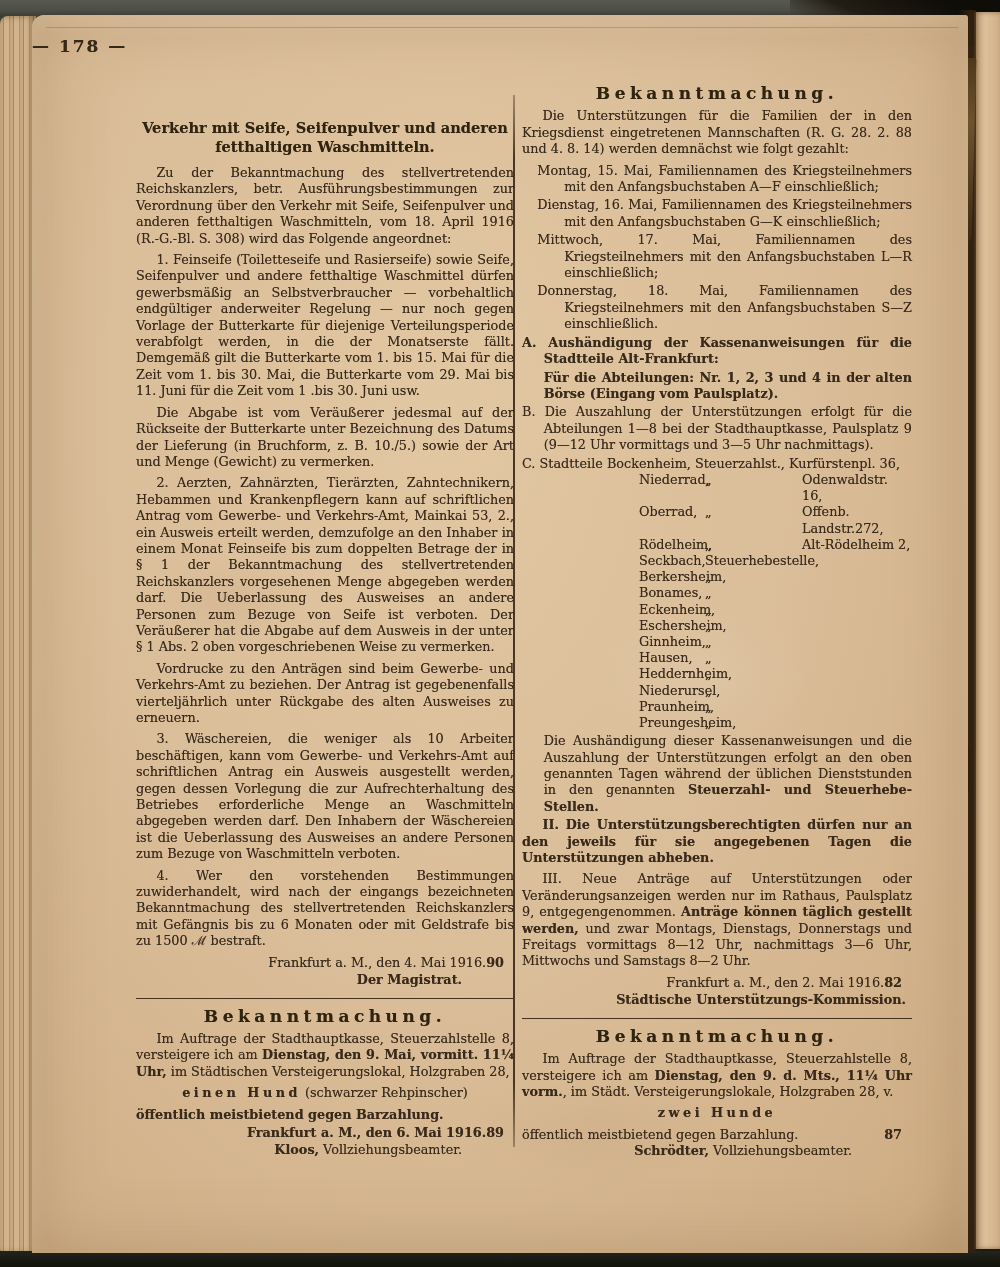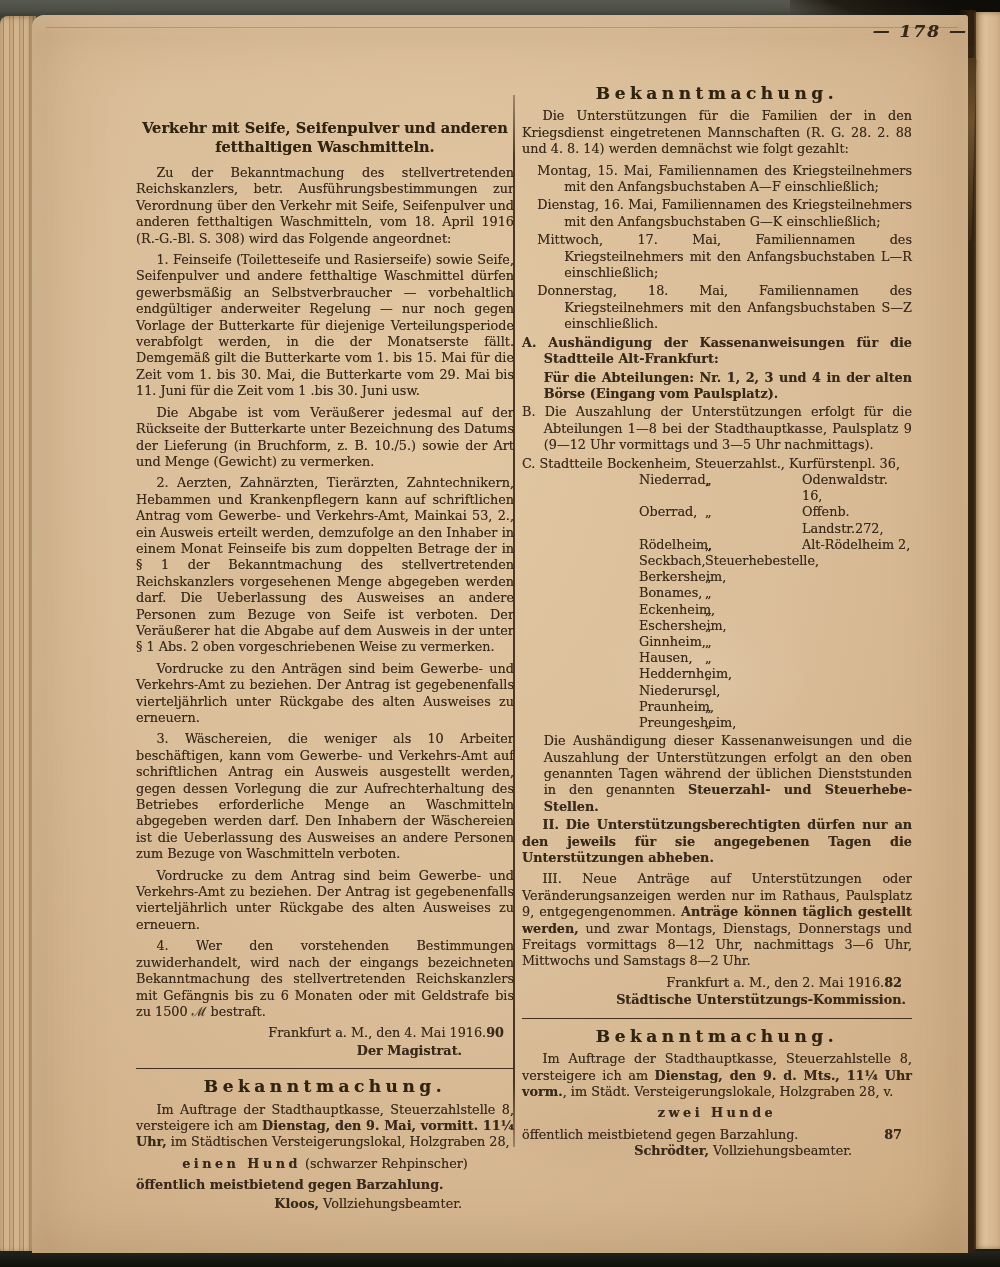--- a/index.html
+++ b/index.html
@@ -29,21 +29,21 @@
     background:radial-gradient(ellipse at 44% 32%,#e2c7a3 0%,#dabd99 48%,#cfae85 92%,#c5a379 100%);
     border-radius:12px 3px 0 0;
     box-shadow:inset 0 0 70px rgba(120,85,50,.28), inset 0 10px 18px rgba(255,240,215,.25);}
   .page:before{content:"";position:absolute;left:14px;top:12px;right:10px;height:1px;background:rgba(100,70,40,.28);}
   .stain{position:absolute;border-radius:50%;pointer-events:none;}
   .s1{left:120px;top:540px;width:160px;height:90px;background:radial-gradient(ellipse,rgba(150,110,70,.10),transparent 70%);}
   .s2{left:560px;top:580px;width:220px;height:160px;background:radial-gradient(ellipse,rgba(235,225,205,.18),transparent 70%);}
   .s3{left:430px;top:1060px;width:260px;height:120px;background:radial-gradient(ellipse,rgba(150,110,70,.08),transparent 70%);}
   
   .t{color:#38291b;font-size:12.8px;line-height:16.4px;text-align:justify;text-shadow:0 0 .5px rgba(56,41,27,.55);}
-  .page-number{position:absolute;top:8px;left:0;width:100%;text-align:right;font-size:17px;font-weight:bold;letter-spacing:2px;color:#352817;font-style:italic;}
+  .page-number{position:absolute;top:23px;left:0;width:100%;text-align:left;font-size:17px;font-weight:bold;letter-spacing:2px;color:#352817;}
   .col{position:absolute;}
   .col-left{left:104px;top:68px;width:378px;margin-top:35px;}
   .col-right{left:490px;top:70px;width:390px;}
   .divider{position:absolute;left:481px;top:80px;width:1.5px;height:1052px;background:linear-gradient(180deg,rgba(74,54,36,.4),#4a3624 6%,#4a3624 94%,rgba(74,54,36,.4));}
   p{margin:0 0 5px;}
   .indent{text-indent:1.6em;}
   .bold{font-weight:bold;}
   .title{text-align:center;font-weight:bold;font-size:14.6px;line-height:19px;margin:0 0 9px;color:#30230f;}
   .heading-sp{text-align:center;font-weight:bold;letter-spacing:4.5px;font-size:17px;margin:9px 0 7px;color:#30230f;}
   .dateline{display:flex;justify-content:flex-end;margin:2px 0 1px;}
@@ -86,36 +86,39 @@
         <div class="title">
           <span>Verkehr mit Seife, Seifenpulver und anderen</span><br>
           <span>fetthaltigen Waschmitteln.</span>
         </div>
         <p class="indent">Zu der Bekanntmachung des stellvertretenden Reichskanzlers, betr. Ausführungsbestimmungen zur Verordnung über den Verkehr mit Seife, Seifenpulver und anderen fetthaltigen Waschmitteln, vom 18. April 1916 (R.-G.-Bl. S. 308) wird das Folgende angeordnet:</p>
         <p class="indent">1. Feinseife (Toiletteseife und Rasierseife) sowie Seife, Seifenpulver und andere fetthaltige Waschmittel dürfen gewerbsmäßig an Selbstverbraucher — vorbehaltlich endgültiger anderweiter Regelung — nur noch gegen Vorlage der Butterkarte für diejenige Verteilungsperiode verabfolgt werden, in die der Monatserste fällt. Demgemäß gilt die Butterkarte vom 1. bis 15. Mai für die Zeit vom 1. bis 30. Mai, die Butterkarte vom 29. Mai bis 11. Juni für die Zeit vom 1 .bis 30. Juni usw.</p>
         <p class="indent">Die Abgabe ist vom Veräußerer jedesmal auf der Rückseite der Butterkarte unter Bezeichnung des Datums der Lieferung (in Bruchform, z. B. 10./5.) sowie der Art und Menge (Gewicht) zu vermerken.</p>
         <p class="indent">2. Aerzten, Zahnärzten, Tierärzten, Zahntechnikern, Hebammen und Krankenpflegern kann auf schriftlichen Antrag vom Gewerbe- und Verkehrs-Amt, Mainkai 53, 2., ein Ausweis erteilt werden, demzufolge an den Inhaber in einem Monat Feinseife bis zum doppelten Betrage der in § 1 der Bekanntmachung des stellvertretenden Reichskanzlers vorgesehenen Menge abgegeben werden darf. Die Ueberlassung des Ausweises an andere Personen zum Bezuge von Seife ist verboten. Der Veräußerer hat die Abgabe auf dem Ausweis in der unter § 1 Abs. 2 oben vorgeschriebenen Weise zu vermerken.</p>
         <p class="indent">Vordrucke zu den Anträgen sind beim Gewerbe- und Verkehrs-Amt zu beziehen. Der Antrag ist gegebenenfalls vierteljährlich unter Rückgabe des alten Ausweises zu erneuern.</p>
         <p class="indent">3. Wäschereien, die weniger als 10 Arbeiter beschäftigen, kann vom Gewerbe- und Verkehrs-Amt auf schriftlichen Antrag ein Ausweis ausgestellt werden, gegen dessen Vorlegung die zur Aufrechterhaltung des Betriebes erforderliche Menge an Waschmitteln abgegeben werden darf. Den Inhabern der Wäschereien ist die Ueberlassung des Ausweises an andere Personen zum Bezuge von Waschmitteln verboten.</p>
-        <p class="indent">Vordrucke zu dem Antrag sind beim Gewerbe- und Verkehrs-Amt zu beziehen. Der Antrag ist gegebenenfalls vierteljährlich unter Rückgabe des alten Ausweises zu erneuern.</p>
         <p class="indent">4. Wer den vorstehenden Bestimmungen zuwiderhandelt, wird nach der eingangs bezeichneten Bekanntmachung des stellvertretenden Reichskanzlers mit Gefängnis bis zu 6 Monaten oder mit Geldstrafe bis zu 1500 ℳ bestraft.</p>
         <div class="dateline">
           <span class="dl">Frankfurt a. M., den 4. Mai 1916.</span>
           <span class="ref">90</span>
         </div>
         <div class="sig">Der Magistrat.</div>
       </div>
 
       <hr class="rule">
 
       <div>
         <div class="heading-sp">Bekanntmachung.</div>
         <p class="indent"><span>Im Auftrage der Stadthauptkasse, Steuerzahlstelle 8, versteigere ich am </span><span class="bold">Dienstag, den 9. Mai, vormitt. 11¼ Uhr,</span><span> im Städtischen Versteigerungslokal, Holzgraben 28,</span></p>
         <div class="subject"><span class="sb">einen Hund</span><span> (schwarzer Rehpinscher)</span></div>
         <p class="bold" style="margin-bottom:2px;">öffentlich meistbietend gegen Barzahlung.</p>
+        <div class="dateline">
+          <span class="dl bold">Frankfurt a. M., den 6. Mai 1916.</span>
+          <span class="ref">89</span>
+        </div>
         <div class="sig"><span class="bold">Kloos,</span><span style="font-weight:normal;"> Vollziehungsbeamter.</span></div>
       </div>
     </div>
 
     <div class="col col-right">
       <div>
         <div class="heading-sp" style="margin-top:0;">Bekanntmachung.</div>
         <p class="indent">Die Unterstützungen für die Familien der in den Kriegsdienst eingetretenen Mannschaften (R. G. 28. 2. 88 und 4. 8. 14) werden demnächst wie folgt gezahlt:</p>
         <p class="hang">Montag, 15. Mai, Familiennamen des Kriegsteilnehmers mit den Anfangsbuchstaben A—F einschließlich;</p>
         <p class="hang">Dienstag, 16. Mai, Familiennamen des Kriegsteilnehmers mit den Anfangsbuchstaben G—K einschließlich;</p>

